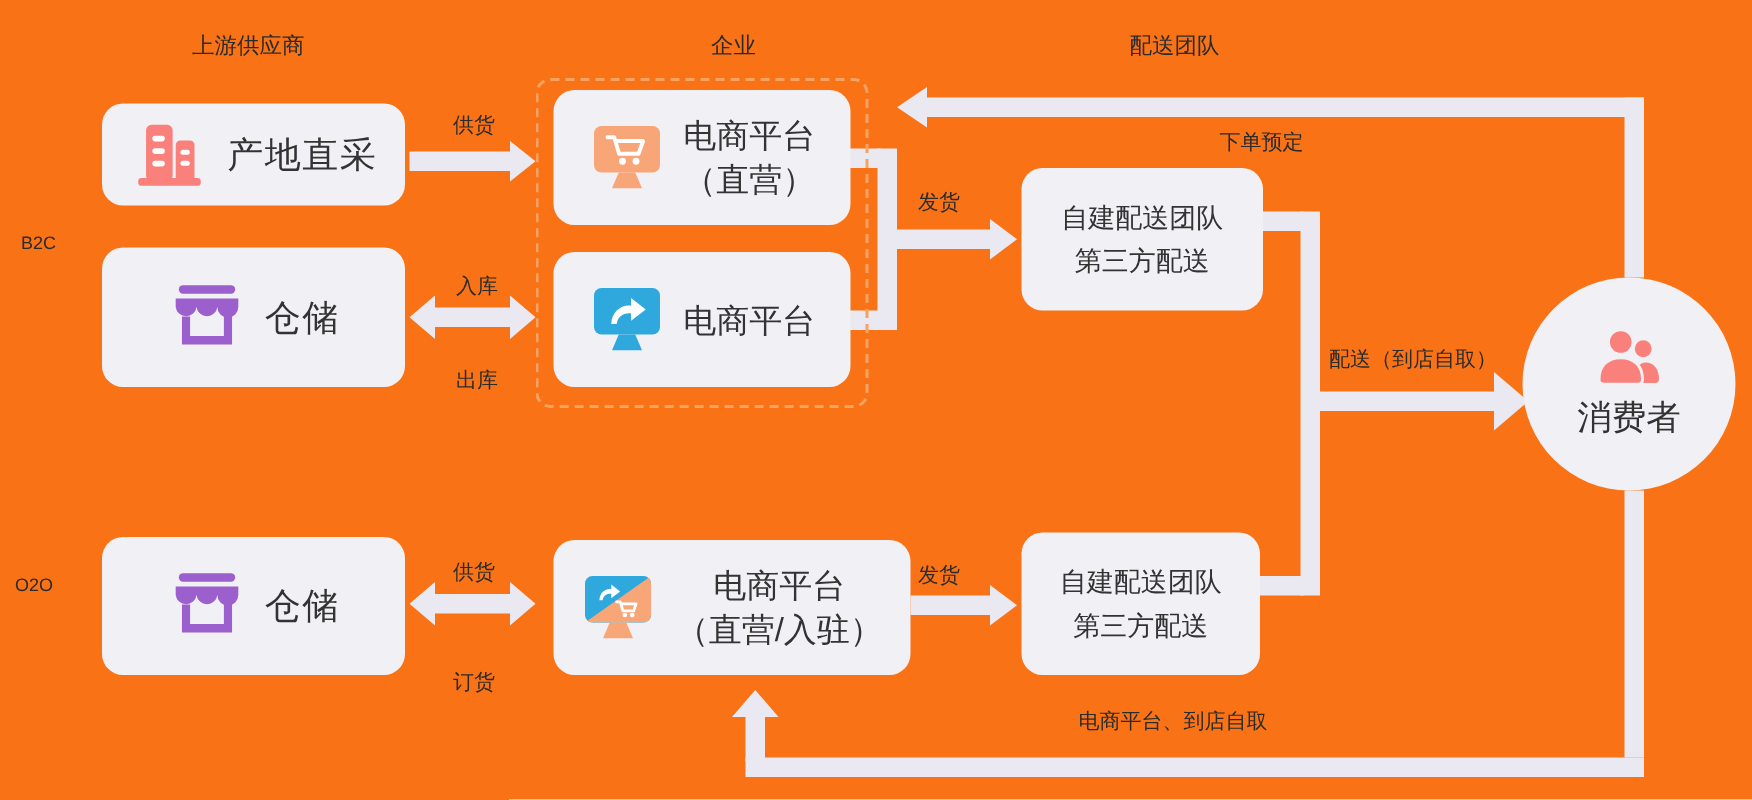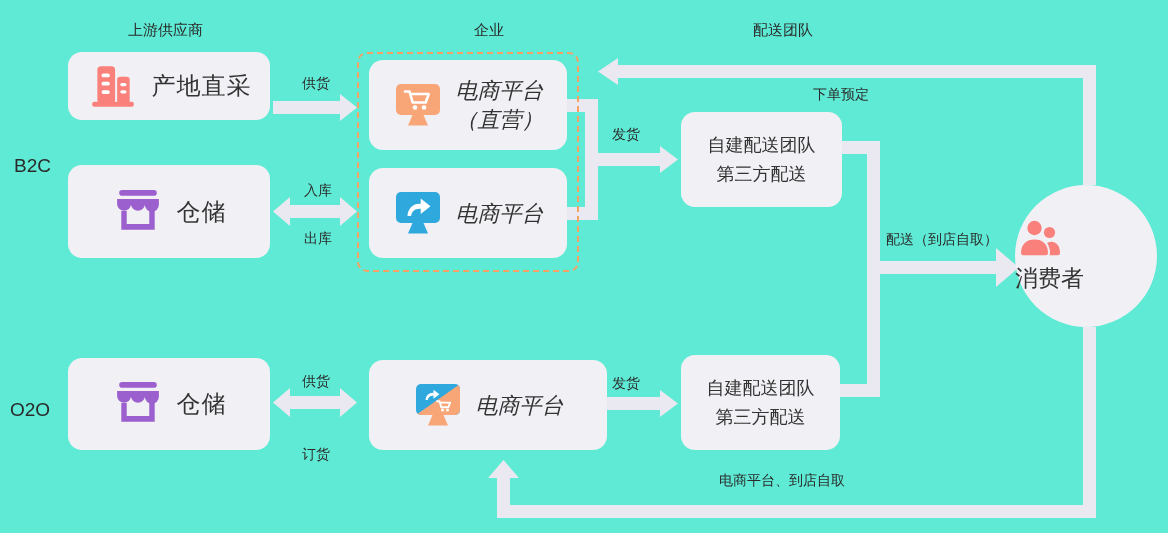--- a/index.html
+++ b/index.html
@@ -1,31 +1,31 @@
 <!DOCTYPE html>
 <html><head>
 <meta charset="utf-8">
 <style>
   html,body{margin:0;padding:0;background:#fff;}
-  .stage{position:relative;width:1168px;height:533px;background:#5eead4;
+  .stage{position:relative;width:1168px;height:533px;background:#f97316;
          font-family:"Liberation Sans","DejaVu Sans",sans-serif;overflow:hidden;color:#333;}
   svg.layer{position:absolute;left:0;top:0;pointer-events:none;}
   .hdr{position:absolute;font-size:15px;color:#2b2b2b;white-space:nowrap;}
-  .rowlbl{position:absolute;font-size:19px;color:#2b2b2b;white-space:nowrap;text-align:center;}
+  .rowlbl{position:absolute;font-size:12px;color:#2b2b2b;white-space:nowrap;text-align:center;}
   .node{position:absolute;background:#F1F0F5;border-radius:14px;
         display:flex;align-items:center;justify-content:center;gap:13px;color:#333;}
   .icon{display:flex;align-items:center;justify-content:center;flex:0 0 auto;}
   .lbl-lg{font-size:24px;font-weight:500;letter-spacing:1px;white-space:nowrap;}
   .lines{text-align:center;font-weight:500;}
-  .two{font-size:22px;line-height:29px;white-space:nowrap;font-style:italic;}
+  .two{font-size:22px;line-height:29px;white-space:nowrap;}
   .two-sm{font-size:18px;line-height:29px;white-space:nowrap;}
   .dashed-group{position:absolute;border:2px dashed #F5A263;border-radius:10px;background:transparent;}
   .edge-lbl{position:absolute;font-size:14px;color:#2b2b2b;white-space:nowrap;}
   .consumer{position:absolute;border-radius:50%;background:#F1F0F5;
-            display:flex;flex-direction:column;align-items:flex-start;justify-content:center;gap:3px;}
+            display:flex;flex-direction:column;align-items:center;justify-content:center;gap:3px;}
   .consumer .clabel{font-size:23px;font-weight:500;}
 </style>
 </head>
 <body>
 
 <div class="stage">
 
   <svg class="layer" width="1168" height="533" viewBox="0 0 1168 533">
     <g fill="#EAE9F1">
 
@@ -84,25 +84,25 @@
         <polygon points="660,390 678,403.5 660,417"></polygon>
       </g>
     </g>
   </svg>
 
   <div class="hdr" style="left:128px;top:21px">上游供应商</div>
   <div class="hdr" style="left:474px;top:21px">企业</div>
   <div class="hdr" style="left:753px;top:21px">配送团队</div>
 
   <div class="rowlbl" style="left:14px;top:155px">B2C</div>
-  <div class="rowlbl" style="left:10px;top:399px">O2O</div>
+  <div class="rowlbl" style="left:10px;top:383px">O2O</div>
 
   <div class="dashed-group" style="left:357px;top:52px;width:218px;height:216px"></div>
 
-  <div class="node" style="left:68px;top:52px;width:202px;height:68px">
+  <div class="node" style="left:68px;top:69px;width:202px;height:68px">
     <span class="icon">
       <svg width="52" height="50" viewBox="0 0 48 48" fill="#F9807B">
         <rect x="4" y="39" width="40" height="5" rx="2"></rect>
         <rect x="9" y="5" width="17" height="36" rx="3.5"></rect>
         <rect x="28" y="15" width="12" height="26" rx="3"></rect>
         <g fill="#ffffff">
           <rect x="13" y="12" width="8" height="3.6" rx="1.8"></rect>
           <rect x="13" y="20" width="8" height="3.6" rx="1.8"></rect>
           <rect x="13" y="28" width="8" height="3.6" rx="1.8"></rect>
           <rect x="31" y="21" width="6" height="3.2" rx="1.6"></rect>
@@ -191,20 +191,21 @@
           <g fill="none" stroke="#ffffff" stroke-width="3.4" stroke-linecap="round" stroke-linejoin="round">
             <path d="M11 9.5 h4.5 l3.2 11 h13 l3 -8.5 H17.5"></path>
           </g>
           <circle cx="21" cy="25.5" r="2.8" fill="#ffffff"></circle>
           <circle cx="30" cy="25.5" r="2.8" fill="#ffffff"></circle>
         </g>
       </svg>
     </span>
     <span class="lines two">
       <div>电商平台</div>
+      <div>（直营/入驻）</div>
     </span>
   </div>
 
   <div class="node" style="left:681px;top:355px;width:159px;height:95px">
     <span class="lines two-sm">
       <div>自建配送团队</div>
       <div>第三方配送</div>
     </span>
   </div>
 
@@ -217,21 +218,21 @@
           <circle cx="18.5" cy="10" r="8.2"></circle>
           <path d="M4 35 c0-9.5 6-14.5 14.5-14.5 8.5 0 14.5 5 14.5 14.5 q0 3.2-3.3 3.2 H7.3 q-3.3 0-3.3-3.2 z"></path>
         </g>
       </svg>
     </span>
     <span class="clabel">消费者</span>
   </div>
 
   <div class="edge-lbl" style="left:302px;top:75px">供货</div>
   <div class="edge-lbl" style="left:304px;top:182px">入库</div>
-  <div class="edge-lbl" style="left:304px;top:230px">出库</div>
+  <div class="edge-lbl" style="left:304px;top:245px">出库</div>
   <div class="edge-lbl" style="left:612px;top:126px">发货</div>
   <div class="edge-lbl" style="left:813px;top:86px">下单预定</div>
   <div class="edge-lbl" style="left:886px;top:231px">配送（到店自取）</div>
   <div class="edge-lbl" style="left:302px;top:373px">供货</div>
   <div class="edge-lbl" style="left:302px;top:446px">订货</div>
   <div class="edge-lbl" style="left:612px;top:375px">发货</div>
   <div class="edge-lbl" style="left:719px;top:472px">电商平台、到店自取</div>
 
 </div>
 

